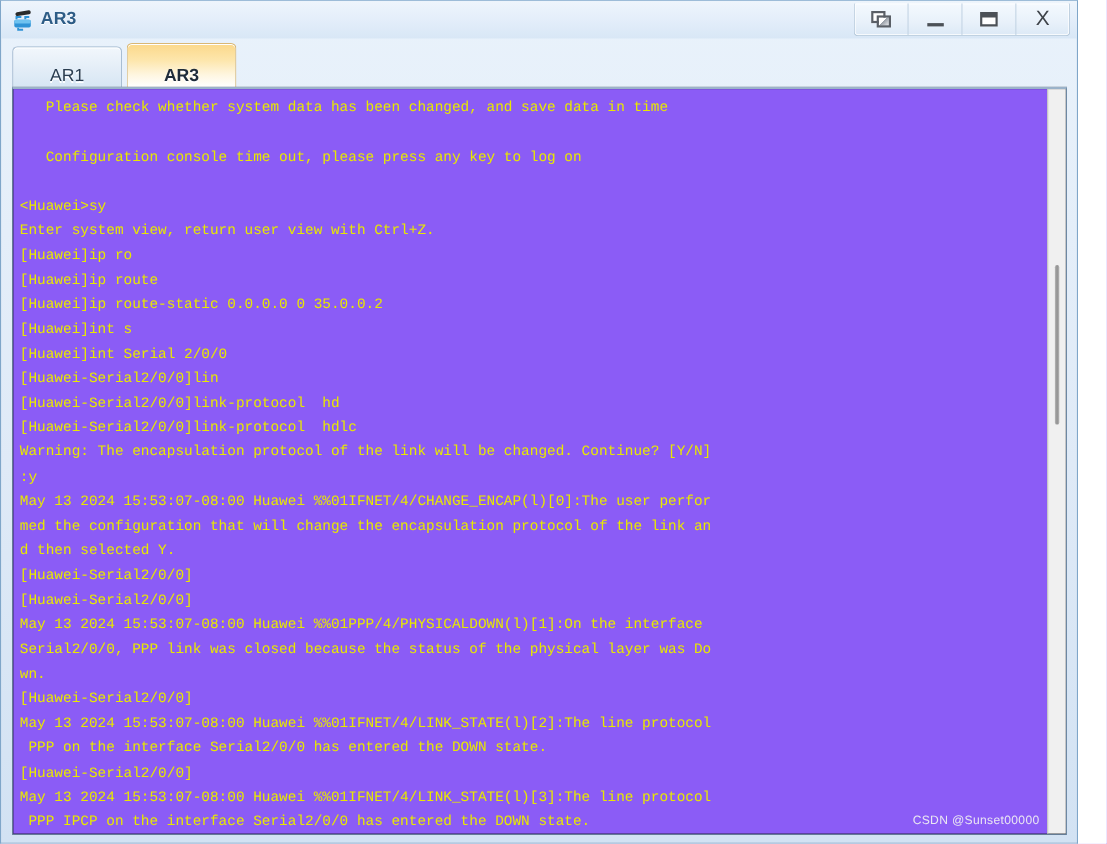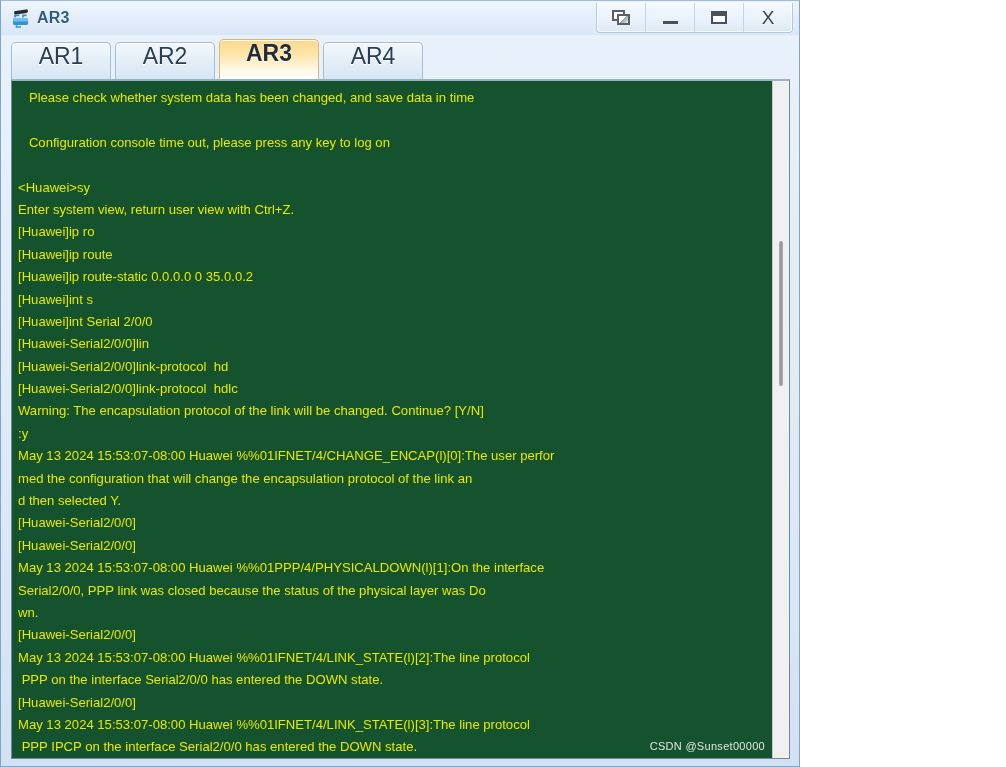--- a/index.html
+++ b/index.html
@@ -10,21 +10,21 @@
   body {
     width: 1006px;
     height: 767px;
     overflow: hidden;
     font-family: "Liberation Sans", sans-serif;
   }
 
   
   .window {
     position: relative;
-    width: 800px;
+    width: 980px;
     height: 767px;
     box-sizing: border-box;
     background: linear-gradient(to bottom, #e9f2fb 0%, #dfeaf7 55%, #d2e2f3 100%);
     border: 1px solid #7fa6c9;
     border-top: 1px solid #9dbcd8;
     display: flex;
     flex-direction: column;
   }
 
   
@@ -126,23 +126,23 @@
   .tab {
     width: 100px;
     height: 37px;
     margin-right: 4px;
     box-sizing: border-box;
     border: 1px solid #a8bdd2;
     border-bottom: none;
     border-radius: 5px 5px 0 0;
     background: linear-gradient(to bottom, #f2f7fc 0%, #e6eff8 45%, #d7e6f4 100%);
     display: flex;
-    align-items: flex-start;
+    align-items: flex-end;
     justify-content: center;
-    font-size: 23px;
+    font-size: 16px;
     color: #2b3d50;
     text-shadow: 0 1px 0 #ffffff;
     box-shadow: inset 0 1px 0 #ffffff;
   }
   .tab.active {
     background: linear-gradient(to bottom, #fbd88a 0%, #fde6ac 38%, #fef6e0 72%, #ffffff 100%);
     border-color: #d9b775;
     font-weight: bold;
     color: #1f2c3a;
     height: 40px;
@@ -154,23 +154,23 @@
     margin: 0 9px 7px 10px;
     display: flex;
     background: #000000;
     border: 1px solid #6d88a3;
     border-top: 2px solid #9ab2c9;
     position: relative;
     overflow: hidden;
   }
   .term {
     flex: 1 1 auto;
-    background: #14532d;
+    background: #8b5cf6;
     color: #e8e800;
-    font-family: Liberation Sans, sans-serif;
+    font-family: Liberation Mono, monospace;
     font-size: 13.1px;
     line-height: 22.4px;
     padding: 6px 0 0 6px;
     box-sizing: border-box;
     white-space: pre;
     overflow: hidden;
     letter-spacing: 0px;
   }
   .term .line { height: 22.4px; }
   .term .blank { height: 22.4px; }
@@ -239,28 +239,22 @@
       <div class="win-btn">
         <span class="g-close">X</span>
       </div>
     </div>
   </div>
 
   <div class="tabstrip">
     <div class="tab">
         <span>AR1</span>
       </div>
-    <div class="tab">
-        <span>AR2</span>
-      </div>
     <div class="tab active">
         <span>AR3</span>
-      </div>
-    <div class="tab">
-        <span>AR4</span>
       </div>
   </div>
 
   <div class="term-wrap">
     <div class="term" id="term"><div class="line">   Please check whether system data has been changed, and save data in time</div><div class="blank"></div><div class="line">   Configuration console time out, please press any key to log on</div><div class="blank"></div><div class="line">&lt;Huawei&gt;sy</div><div class="line">Enter system view, return user view with Ctrl+Z.</div><div class="line">[Huawei]ip ro</div><div class="line">[Huawei]ip route</div><div class="line">[Huawei]ip route-static 0.0.0.0 0 35.0.0.2</div><div class="line">[Huawei]int s</div><div class="line">[Huawei]int Serial 2/0/0</div><div class="line">[Huawei-Serial2/0/0]lin</div><div class="line">[Huawei-Serial2/0/0]link-protocol  hd</div><div class="line">[Huawei-Serial2/0/0]link-protocol  hdlc</div><div class="line">Warning: The encapsulation protocol of the link will be changed. Continue? [Y/N]</div><div class="line">:y</div><div class="line">May 13 2024 15:53:07-08:00 Huawei %%01IFNET/4/CHANGE_ENCAP(l)[0]:The user perfor</div><div class="line">med the configuration that will change the encapsulation protocol of the link an</div><div class="line">d then selected Y.</div><div class="line">[Huawei-Serial2/0/0]</div><div class="line">[Huawei-Serial2/0/0]</div><div class="line">May 13 2024 15:53:07-08:00 Huawei %%01PPP/4/PHYSICALDOWN(l)[1]:On the interface</div><div class="line">Serial2/0/0, PPP link was closed because the status of the physical layer was Do</div><div class="line">wn.</div><div class="line">[Huawei-Serial2/0/0]</div><div class="line">May 13 2024 15:53:07-08:00 Huawei %%01IFNET/4/LINK_STATE(l)[2]:The line protocol</div><div class="line"> PPP on the interface Serial2/0/0 has entered the DOWN state.</div><div class="line">[Huawei-Serial2/0/0]</div><div class="line">May 13 2024 15:53:07-08:00 Huawei %%01IFNET/4/LINK_STATE(l)[3]:The line protocol</div><div class="line"> PPP IPCP on the interface Serial2/0/0 has entered the DOWN state.</div></div>
     <div class="scrollbar">
       <div class="scroll-thumb"></div>
     </div>
     <div class="watermark">CSDN @Sunset00000</div>
   </div>

